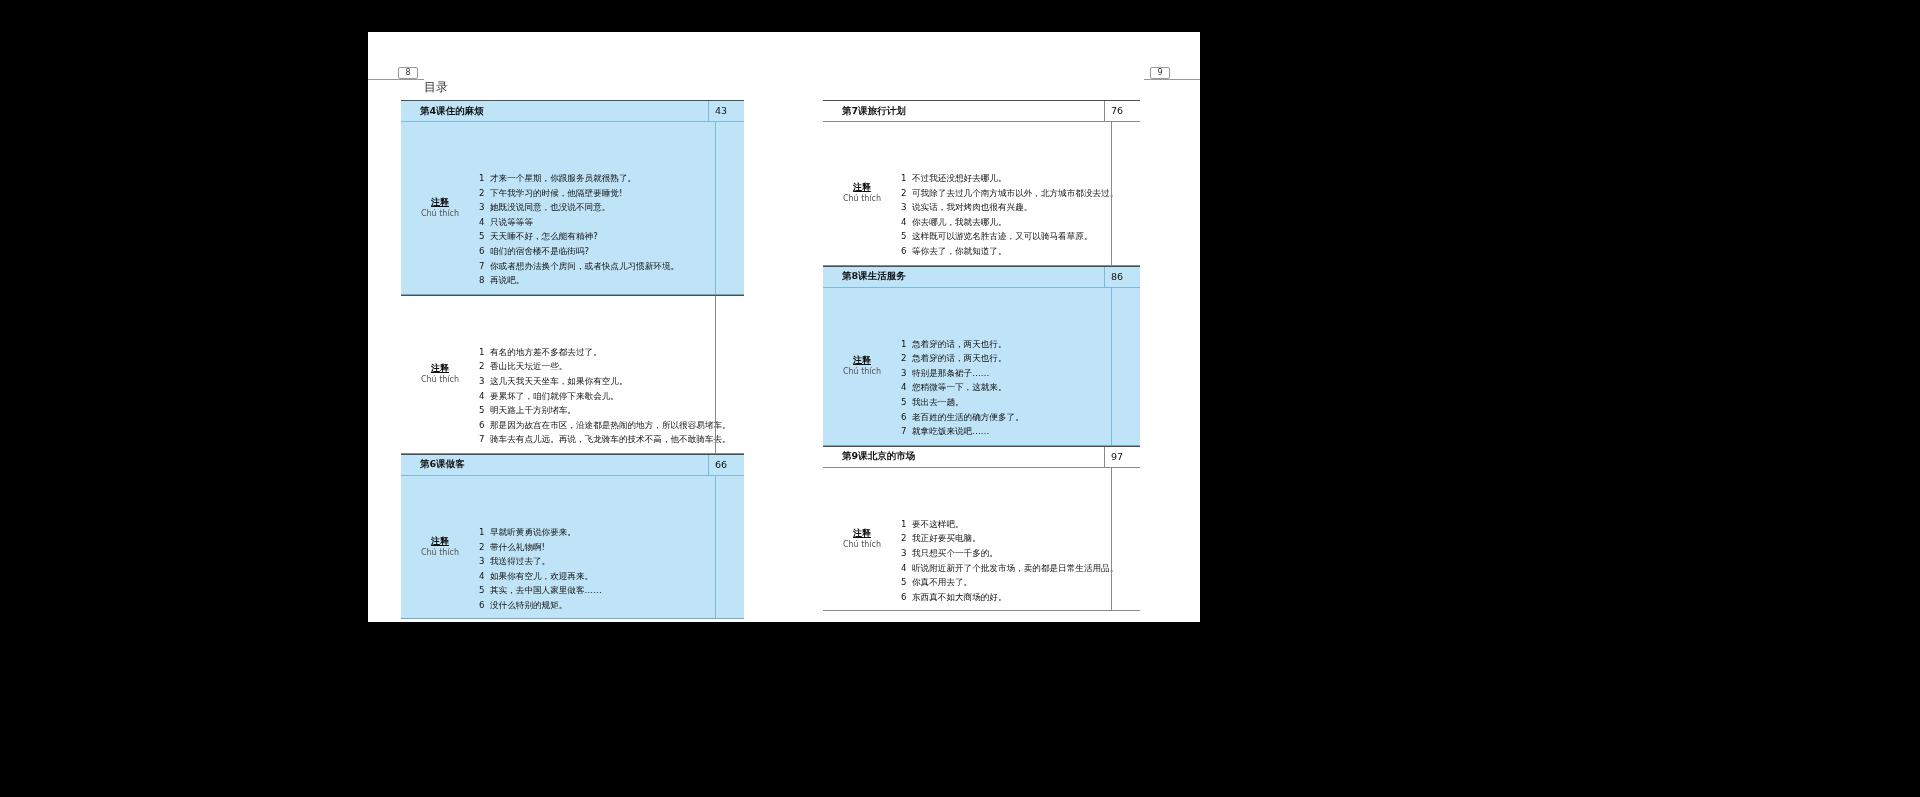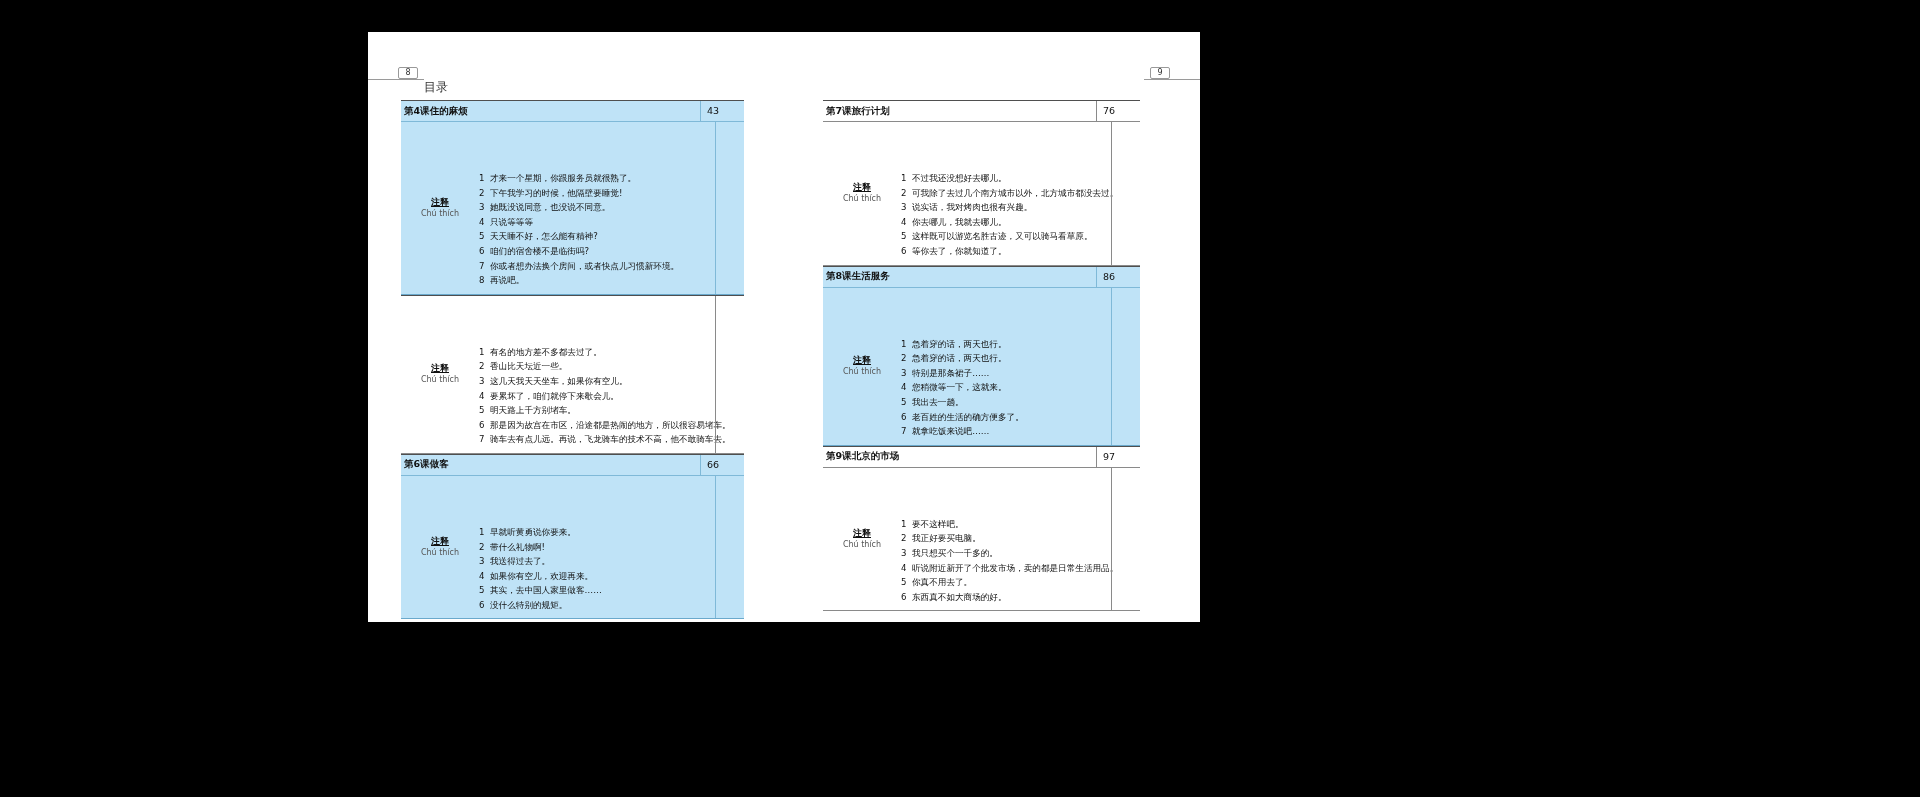--- a/index.html
+++ b/index.html
@@ -108,34 +108,34 @@
     height: 20px;
     border-bottom: 1px solid #8a8a8a;
     position: relative;
   }
   .lesson.highlight .lesson-head {
     border-bottom: 1px solid #7fb9d8;
   }
   .lesson-no {
     font-size: 9.5px;
     color: #111;
-    padding-left: 3px;
+    padding-left: 19px;
     font-weight: bold;
     white-space: nowrap;
   }
   .lesson-title {
     font-size: 9.5px;
     color: #111;
     font-weight: bold;
     white-space: nowrap;
   }
   .lesson-page {
     position: absolute;
     right: 0;
-    width: 44px;
+    width: 36px;
     text-align: left;
     font-size: 9.5px;
     color: #111;
     border-left: 1px solid #8a8a8a;
     height: 20px;
     line-height: 20px;
     padding-left: 6px;
     box-sizing: border-box;
   }
   .lesson.highlight .lesson-page {

